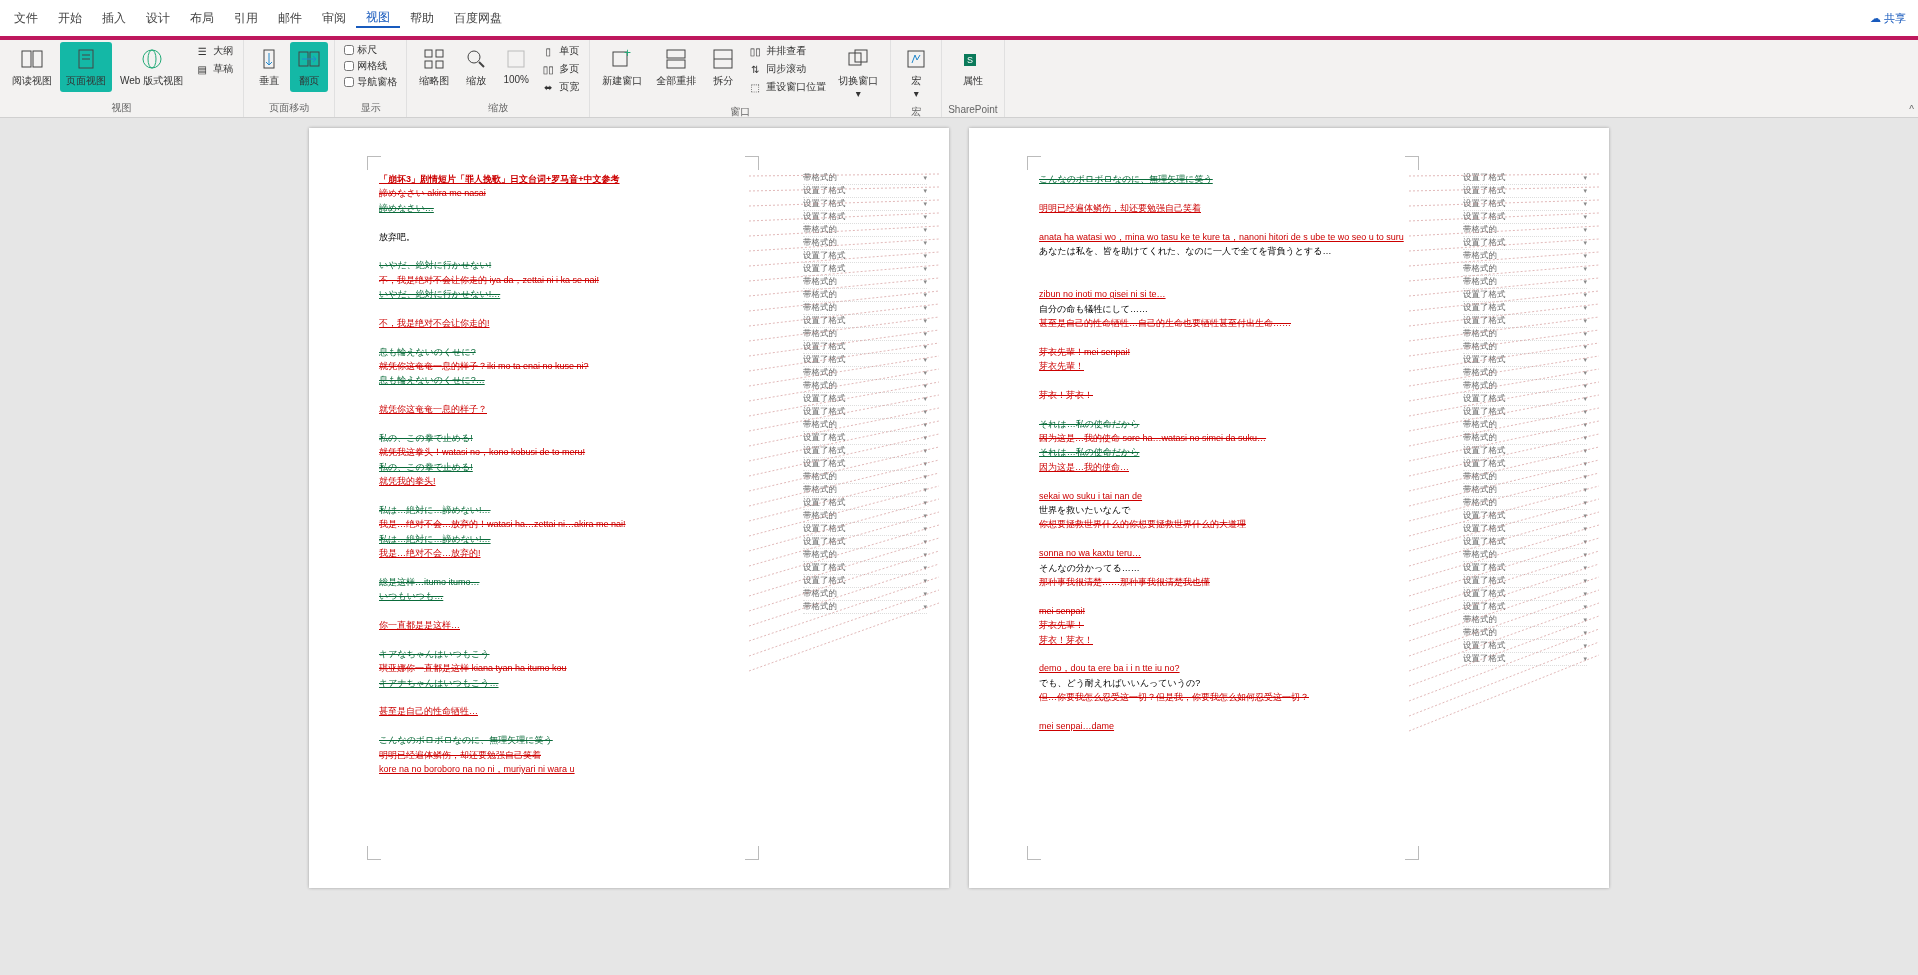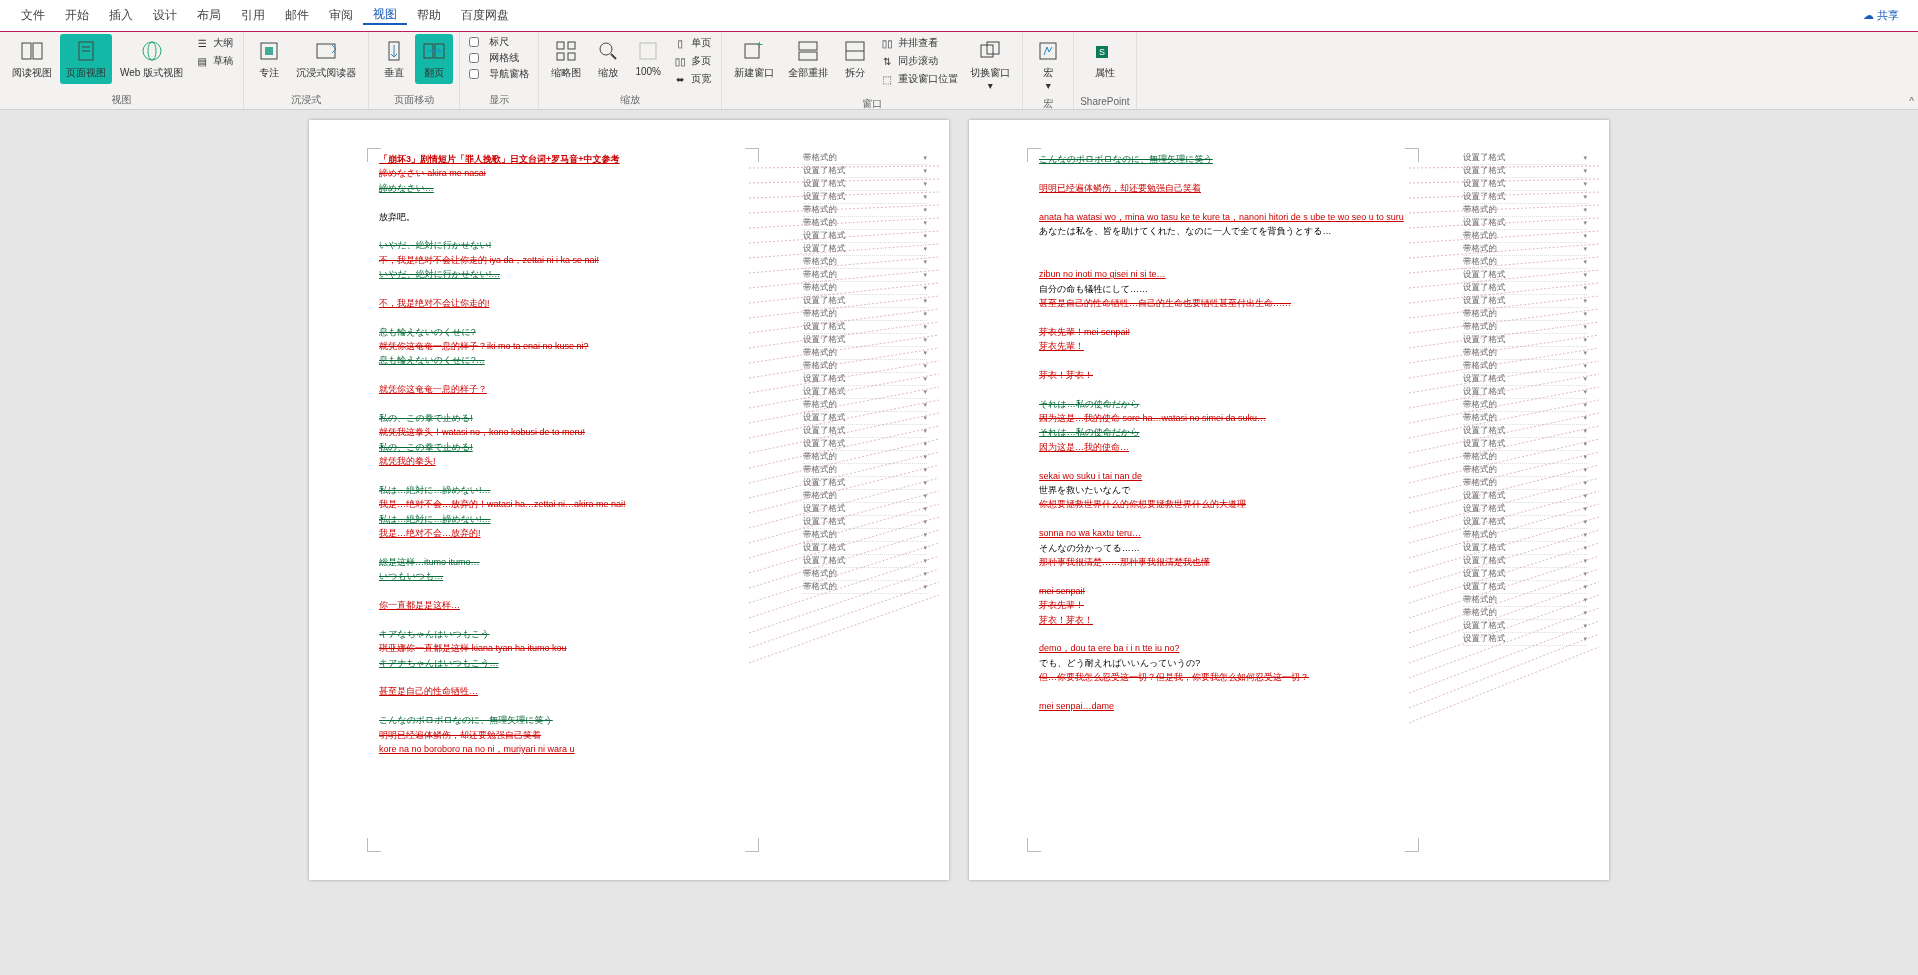--- a/index.html
+++ b/index.html
@@ -1,35 +1,35 @@
 <!DOCTYPE html>
 <html><head>
 <meta charset="utf-8">
 <style>
 *{margin:0;padding:0;box-sizing:border-box;font-family:"Microsoft YaHei","Segoe UI",sans-serif}
 body{background:#e6e6e6;font-size:11px;overflow:hidden}
-.menubar{background:#fff;height:32px;display:flex;align-items:center;padding:0 11px;border-bottom:1px solid #be185d}
+.menubar{background:#fff;height:40px;display:flex;align-items:center;padding:0 4px;border-bottom:4px solid #be185d}
 .menubar .mi{padding:0 10px;color:#444;cursor:pointer;font-size:12px}
 .menubar .mi.active{color:#185abd;border-bottom:2px solid #185abd}
 .share{margin-left:auto;color:#185abd;padding:0 8px}
 .ribbon{background:#f3f2f1;height:78px;display:flex;border-bottom:1px solid #d0d0d0;position:relative}
 .rgroup{display:flex;flex-direction:column;align-items:center;padding:2px 6px 0;border-right:1px solid #e0e0e0;height:100%}
 .rgroup .btns{display:flex;gap:2px;flex:1;align-items:flex-start}
 .rbtn{display:flex;flex-direction:column;align-items:center;padding:4px 6px;cursor:pointer;border-radius:3px;font-size:10px;color:#333;min-width:32px}
 .rbtn.sel{background:#14b8a6}
 .rbtn .ic{width:26px;height:26px;display:flex;align-items:center;justify-content:center;margin-bottom:2px}
 .rbtn.sm{flex-direction:row;min-width:0;padding:1px 4px;gap:4px;font-size:10px;height:18px}
 .rbtn.sm .ic{width:14px;height:14px;margin:0}
 .rgroup .glabel{font-size:10px;color:#666;padding:2px 0}
-.chk{display:flex;align-items:center;gap:10px;font-size:10px;color:#333;padding:1px 3px;height:16px}
+.chk{display:flex;align-items:center;gap:3px;font-size:10px;color:#333;padding:1px 3px;height:16px}
 .chk input{width:10px;height:10px}
 .vcol{display:flex;flex-direction:column;gap:0}
 .collapse{position:absolute;right:4px;bottom:2px;color:#666;cursor:pointer;font-size:10px}
 .workspace{background:#e6e6e6;height:calc(100vh - 100px);overflow:auto;padding:10px 0;display:flex;justify-content:center;gap:20px}
-.page{background:#fff;width:640px;height:760px;box-shadow:0 0 3px rgba(0,0,0,.3);position:relative;padding:32px 16px 40px 70px;display:flex}
+.page{background:#fff;width:640px;height:760px;box-shadow:0 0 3px rgba(0,0,0,.3);position:relative;padding:44px 16px 40px 70px;display:flex}
 .corner{position:absolute;width:14px;height:14px;border:1px solid #bbb}
 .corner.tl{top:28px;left:58px;border-right:none;border-bottom:none}
 .corner.tr{top:28px;right:190px;border-left:none;border-bottom:none}
 .corner.bl{bottom:28px;left:58px;border-right:none;border-top:none}
 .corner.br{bottom:28px;right:190px;border-left:none;border-top:none}
 .doc-col{width:370px;font-size:9px;line-height:1.6;position:relative}
 .ln{display:block;padding:0;margin:0;position:relative}
 .ln.title{color:#c00;text-decoration:underline;font-weight:bold}
 .red{color:#c00;text-decoration:underline}
 .grn{color:#0a6b3a;text-decoration:underline line-through}
@@ -97,43 +97,20 @@
           </div>
         <div class="rbtn sm">
             <span class="ic">▤</span>
             <span>草稿</span>
           </div>
       </div>
     </div>
     <div class="glabel">视图</div>
   </div>
 
-  <div class="rgroup">
-    <div class="btns">
-      <div class="rbtn">
-          <span class="ic">
-            <svg width="24" height="24">
-              <rect x="4" y="4" width="16" height="16" fill="none" stroke="#444"></rect>
-              <rect x="8" y="8" width="8" height="8" fill="#4a9"></rect>
-            </svg>
-          </span>
-          <span>专注</span>
-        </div>
-      <div class="rbtn">
-          <span class="ic">
-            <svg width="24" height="24">
-              <rect x="3" y="5" width="18" height="14" fill="none" stroke="#444"></rect>
-              <path d="M18 6l4 4-4 4" fill="none" stroke="#28c"></path>
-            </svg>
-          </span>
-          <span>沉浸式阅读器</span>
-        </div>
-    </div>
-    <div class="glabel">沉浸式</div>
-  </div>
 
   <div class="rgroup">
     <div class="btns">
       <div class="rbtn">
           <span class="ic">
             <svg width="24" height="24">
               <rect x="7" y="3" width="10" height="18" fill="none" stroke="#444"></rect>
               <path d="M12 6v12M9 15l3 3 3-3" fill="none" stroke="#28c"></path>
             </svg>
           </span>

